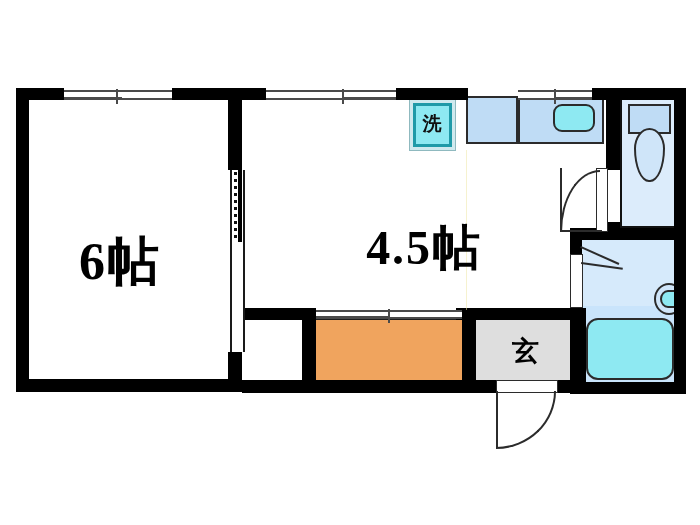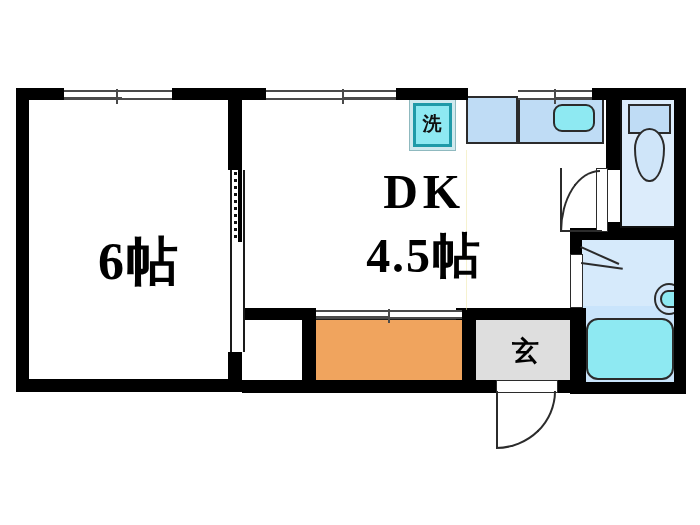--- a/index.html
+++ b/index.html
@@ -194,18 +194,17 @@
   <div class="doorleaf" style="left:496px; top:380px; width:60px; height:11px;"></div>
   <div class="swing" style="left:496px; top:391px; width:58px; height:56px; border:2px solid #2b2b2b; border-top:none; border-left:none; border-radius:0 0 100% 0; background:transparent;"></div>
   <div class="blk" style="left:496px; top:391px; width:2px; height:56px; background:#2b2b2b;"></div>
 
   <div class="doorleaf" style="left:570px; top:254px; width:11px; height:52px;"></div>
   <div class="swing" style="left:581px; top:246px; width:42px; height:16px; border:none; border-bottom:2px solid #2b2b2b; background:transparent; transform:rotate(8deg); transform-origin:left bottom;"></div>
   <div class="swing" style="left:581px; top:246px; width:42px; height:20px; border:none; border-top:2px solid #2b2b2b; background:transparent; transform:rotate(24deg); transform-origin:left top;"></div>
 
   <div class="hair-yellow" style="left:466px; top:150px; width:1px; height:160px; opacity:0.55;"></div>
 
-  <div class="lbl lbl-room-num" style="left:39px; top:236px; width:200px; font-size:52px;">6帖</div>
-
-  <div class="lbl lbl-dk" style="left:304px; top:168px; width:240px; font-size:48px;">DK</div>
-  <div class="lbl lbl-room-num" style="left:304px; top:232px; width:240px; font-size:48px;">4.5帖</div>
+  <div class="lbl lbl-room-num" style="left:20px; top:236px; width:200px; font-size:52px;">6帖</div>
+
+  <div class="lbl lbl-room-num" style="left:304px; top:224px; width:240px; font-size:48px;">4.5帖</div>
 
 </div>
 
 </body></html>

